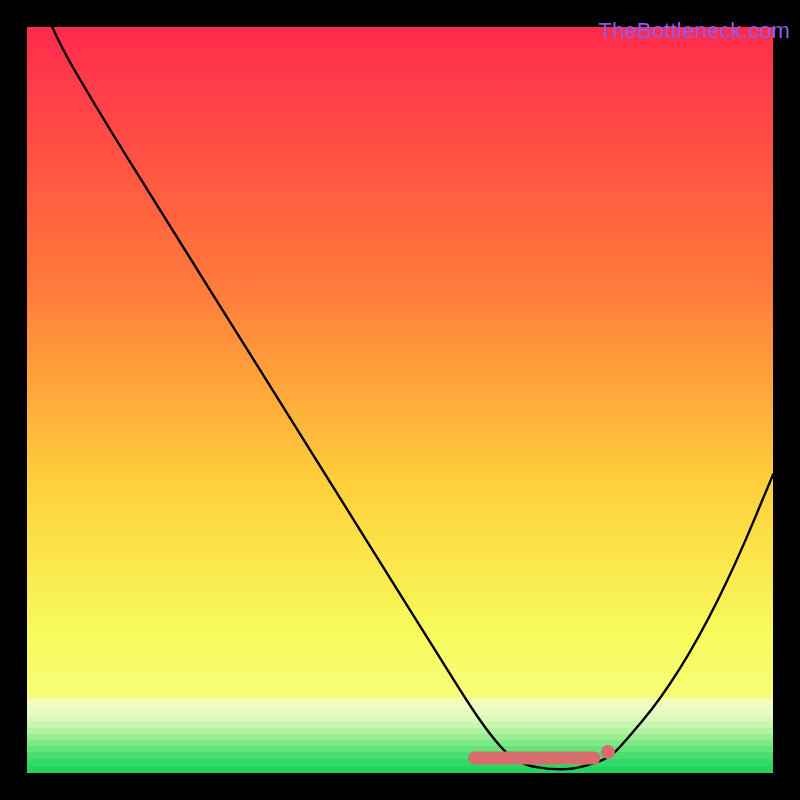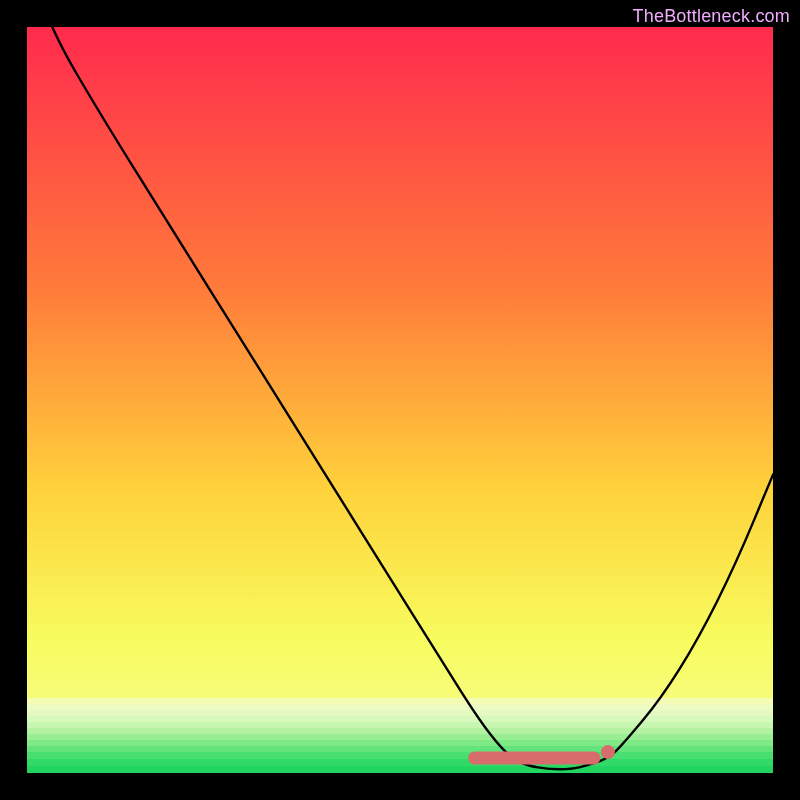--- a/index.html
+++ b/index.html
@@ -12,24 +12,24 @@
     font-family: Arial, Helvetica, sans-serif;
   }
   .chart-container {
     position: relative;
     width: 800px;
     height: 800px;
     background: #000;
   }
   .watermark {
     position: absolute;
-    top: 6px;
+    top: 18px;
     right: 10px;
-    color: #f0abfc;
-    font-size: 18px;
+    color: #8b5cf6;
+    font-size: 22px;
     font-weight: 500;
     letter-spacing: 0.2px;
     z-index: 5;
   }
   svg {
     position: absolute;
     top: 0;
     left: 0;
   }
 </style>

